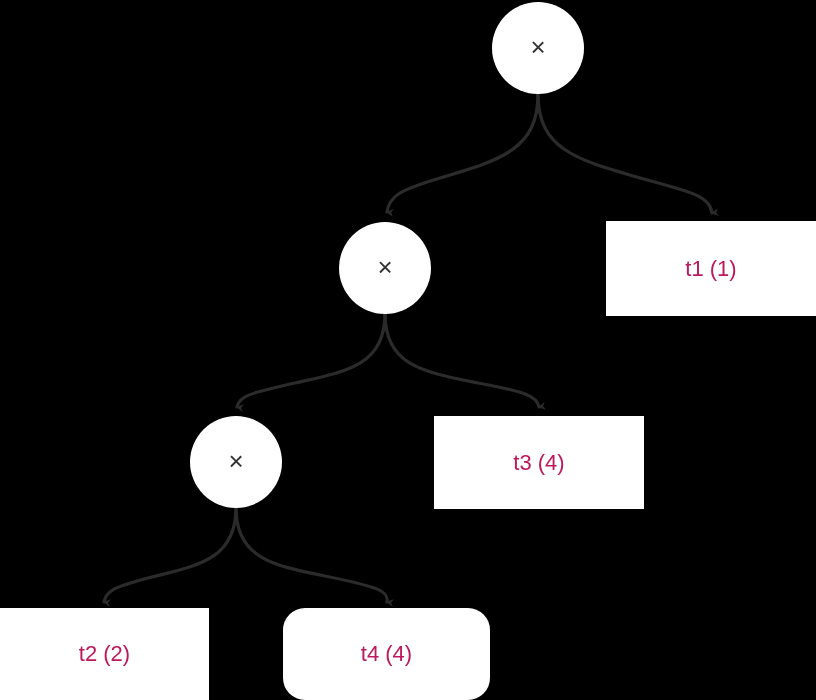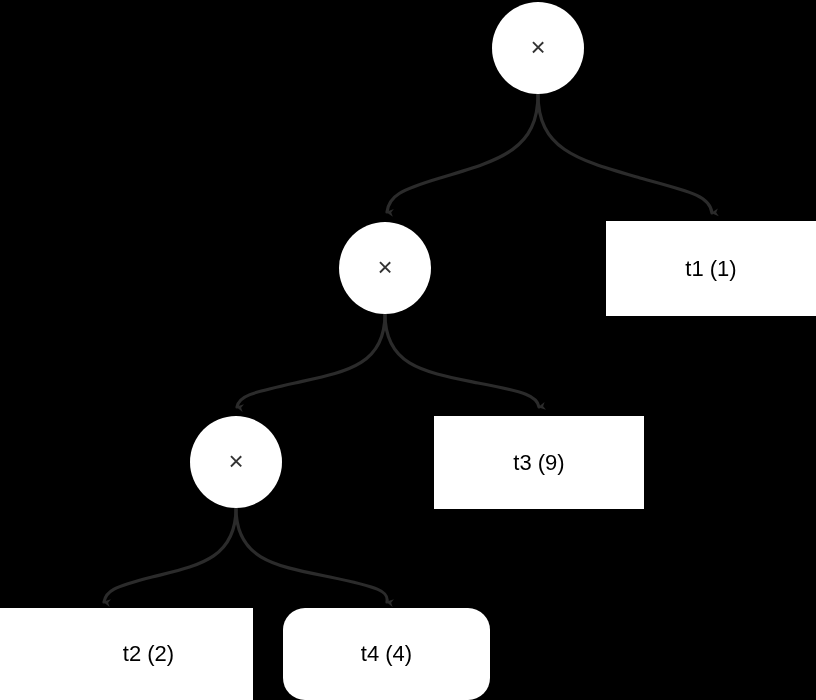--- a/index.html
+++ b/index.html
@@ -37,21 +37,21 @@
     font-size: 26px;
     line-height: 1;
     font-family: "Liberation Sans", sans-serif;
   }
   .node-box {
     position: absolute;
     background: #ffffff;
     display: flex;
     align-items: center;
     justify-content: center;
-    color: #000000;
+    color: #be185d;
     font-size: 22px;
     font-family: "Liberation Sans", sans-serif;
   }
   .op-glyph {
     display: block;
     transform: translateY(-1px);
   }
 </style>
 </head>
 <body>
@@ -84,24 +84,24 @@
 
   <div class="node-circle" style="left:190px; top:416px; width:92px; height:92px;">
     <span class="op-glyph">×</span>
   </div>
 
   <div class="node-box" style="left:606px; top:221px; width:210px; height:95px;">
     <span>t1 (1)</span>
   </div>
 
   <div class="node-box" style="left:434px; top:416px; width:210px; height:93px;">
-    <span>t3 (9)</span>
+    <span>t3 (4)</span>
   </div>
 
-  <div class="node-box" style="left:0px; top:608px; width:209px; height:92px;padding-left:44px;">
+  <div class="node-box" style="left:0px; top:608px; width:209px; height:92px;">
     <span>t2 (2)</span>
   </div>
 
   <div class="node-box" style="left:283px; top:608px; width:207px; height:92px;border-radius:22px;">
     <span>t4 (4)</span>
   </div>
 
 </div>
 
 </body></html>

